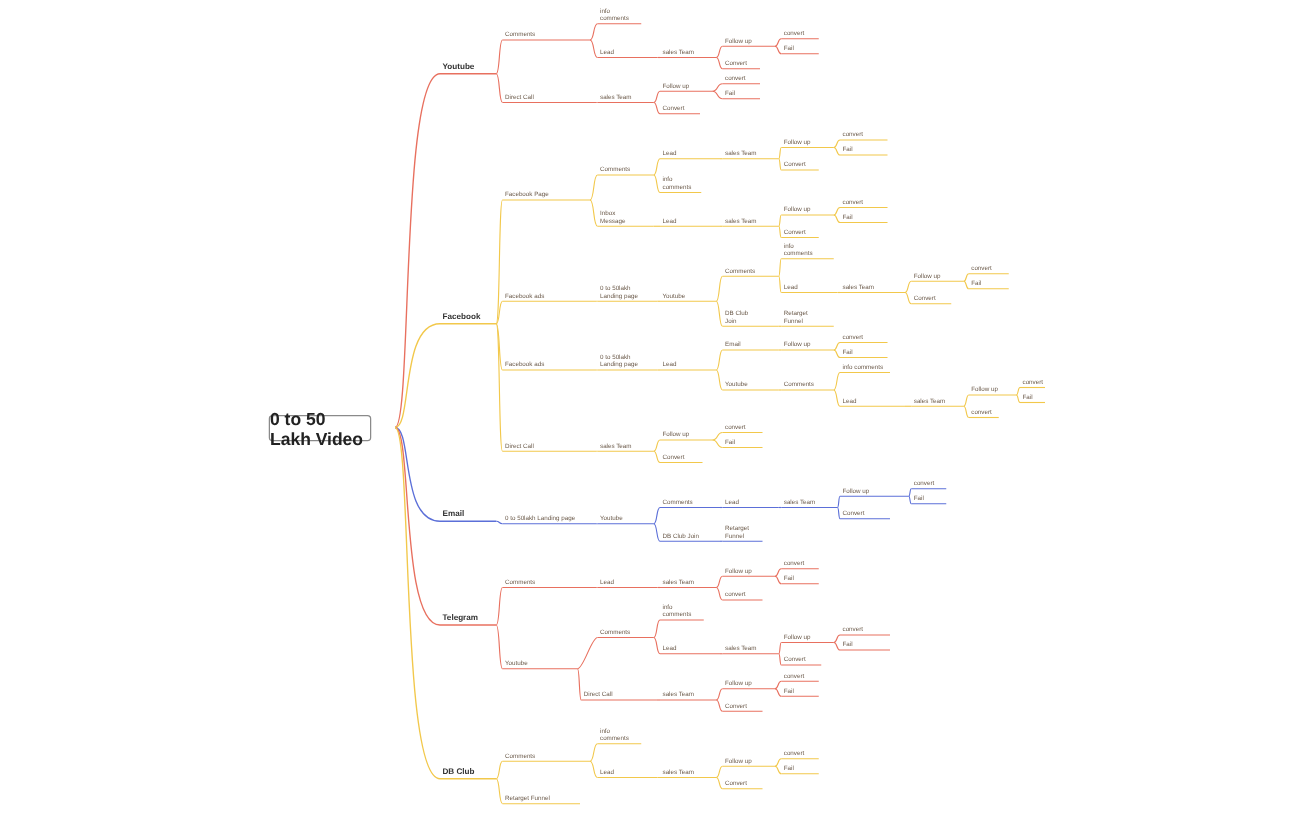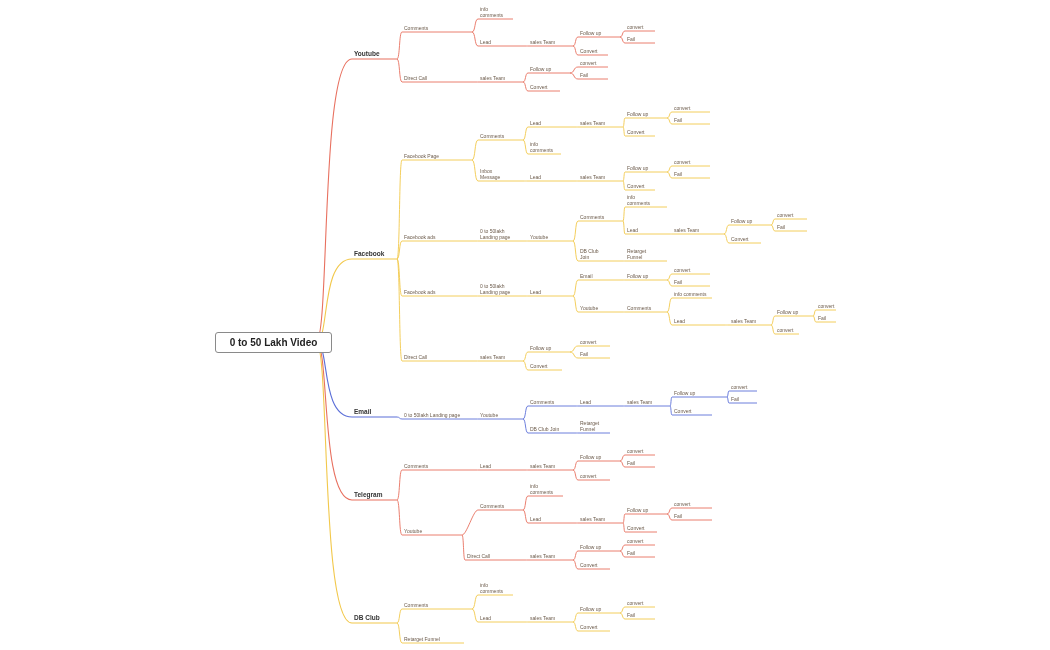--- a/index.html
+++ b/index.html
@@ -1,21 +1,21 @@
 <!DOCTYPE html>
 <html><head>
 <meta charset="utf-8">
 <style>
   html, body { margin:0; padding:0; background:#ffffff; }
   body { width:1050px; height:650px; overflow:hidden; position:relative; font-family:"Liberation Sans", sans-serif; }
   #canvas { position:absolute; left:0; top:0; width:1050px; height:650px; }
   #links { position:absolute; left:0; top:0; }
   .node { position:absolute; font-size:5px; line-height:6px; color:#6b5a4a; white-space:pre; cursor:pointer; }
   .node.l1 { font-size:6.5px; font-weight:bold; color:#333333; line-height:8px; }
-  .root { position:absolute; left:215px; top:332px; width:117px; height:21px; border:1px solid #8a8a8a; border-radius:3px; background:#fff; display:flex; align-items:center; justify-content:center; font-size:10px; font-weight:bold; color:#222; box-sizing:border-box; cursor:pointer; }
+  .root { position:absolute; left:215px; top:332px; width:82px; height:21px; border:1px solid #8a8a8a; border-radius:3px; background:#fff; display:flex; align-items:center; justify-content:center; font-size:14px; font-weight:bold; color:#222; box-sizing:border-box; cursor:pointer; }
 </style>
 </head>
 <body>
 
 <div id="canvas">
   <svg id="links" width="1050" height="650">
       <path d="M316,342 C330,342 320,59 352,59" fill="none" stroke="#e8705f" stroke-width="1.1"></path>
       <line x1="352" y1="59" x2="397" y2="59" stroke="#e8705f" stroke-width="1.1"></line>
       <path d="M397,59 C400,59 399,32 402,32" fill="none" stroke="#e8705f" stroke-width="0.9"></path>
       <line x1="402" y1="32" x2="472" y2="32" stroke="#e8705f" stroke-width="0.9"></line>

